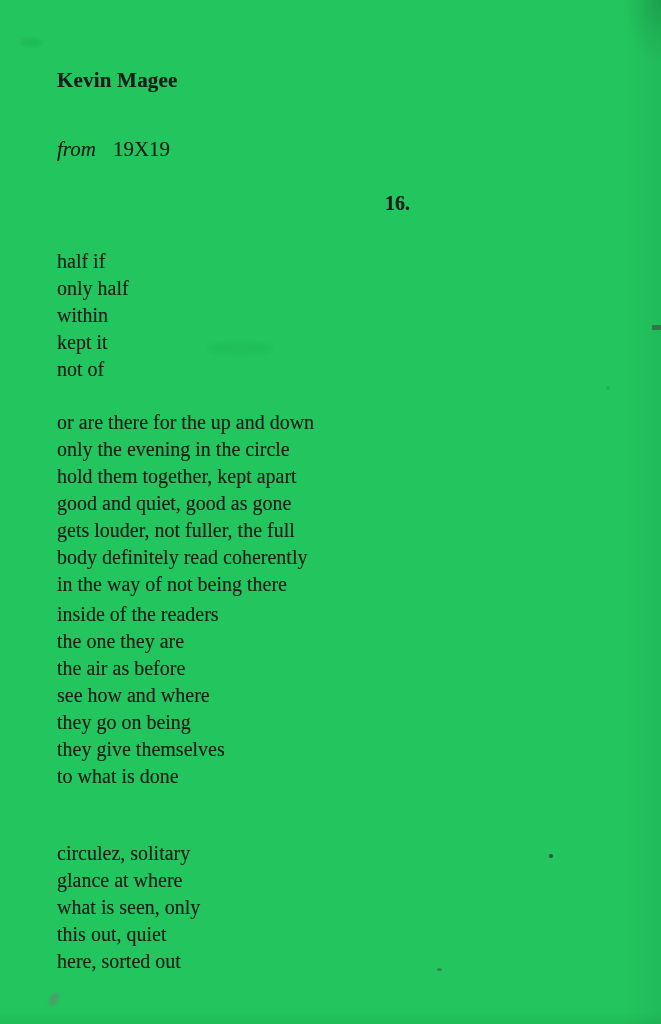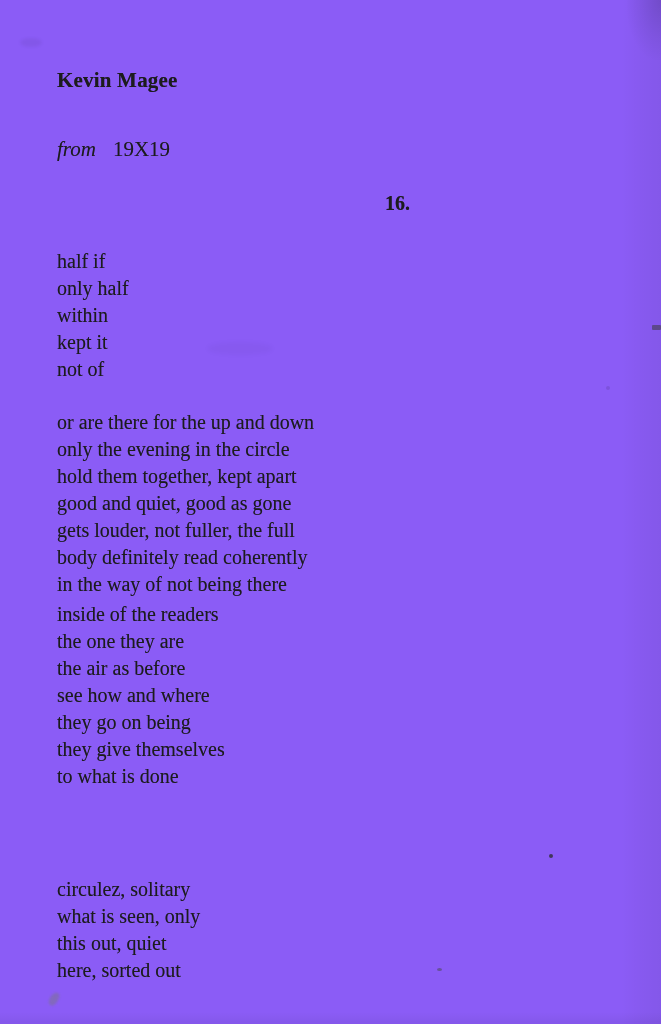--- a/index.html
+++ b/index.html
@@ -6,21 +6,21 @@
     margin: 0;
     padding: 0;
     background: #e9e9e7;
     font-family: "Liberation Serif", "DejaVu Serif", serif;
   }
   .page {
     position: relative;
     width: 661px;
     height: 1024px;
     margin: 0 auto;
-    background: #8b5cf6;
+    background: #22c55e;
     overflow: hidden;
     color: #1c1c1c;
   }
   
   .edge-right {
     position: absolute;
     top: 0; right: 0;
     width: 40px; height: 100%;
     background: linear-gradient(to right, rgba(0,0,0,0) 0%, rgba(0,0,0,0.03) 55%, rgba(0,0,0,0.05) 100%);
     pointer-events: none;
@@ -123,21 +123,21 @@
   .stanza {
     position: absolute;
     left: 57px;
     font-size: 20px;
     line-height: 27px;
     text-shadow: 0 0 0.4px rgba(0,0,0,0.35);
   }
   .stanza-1 { top: 248px; }
   .stanza-2 { top: 409px; }
   .stanza-3 { top: 601px; }
-  .stanza-4 { top: 876px; }
+  .stanza-4 { top: 840px; }
 </style>
 </head>
 <body>
 
 <div class="page">
 
   <div class="edge-right"></div>
   <div class="edge-bottom"></div>
   <div class="corner-top-right"></div>
   <div class="smudge smudge-topleft"></div>
@@ -179,18 +179,19 @@
     <div>the one they are</div>
     <div>the air as before</div>
     <div>see how and where</div>
     <div>they go on being</div>
     <div>they give themselves</div>
     <div>to what is done</div>
   </div>
 
   <div class="stanza stanza-4">
     <div>circulez, solitary</div>
+    <div>glance at where</div>
     <div>what is seen, only</div>
     <div>this out, quiet</div>
     <div>here, sorted out</div>
   </div>
 
 </div>
 
 </body></html>

